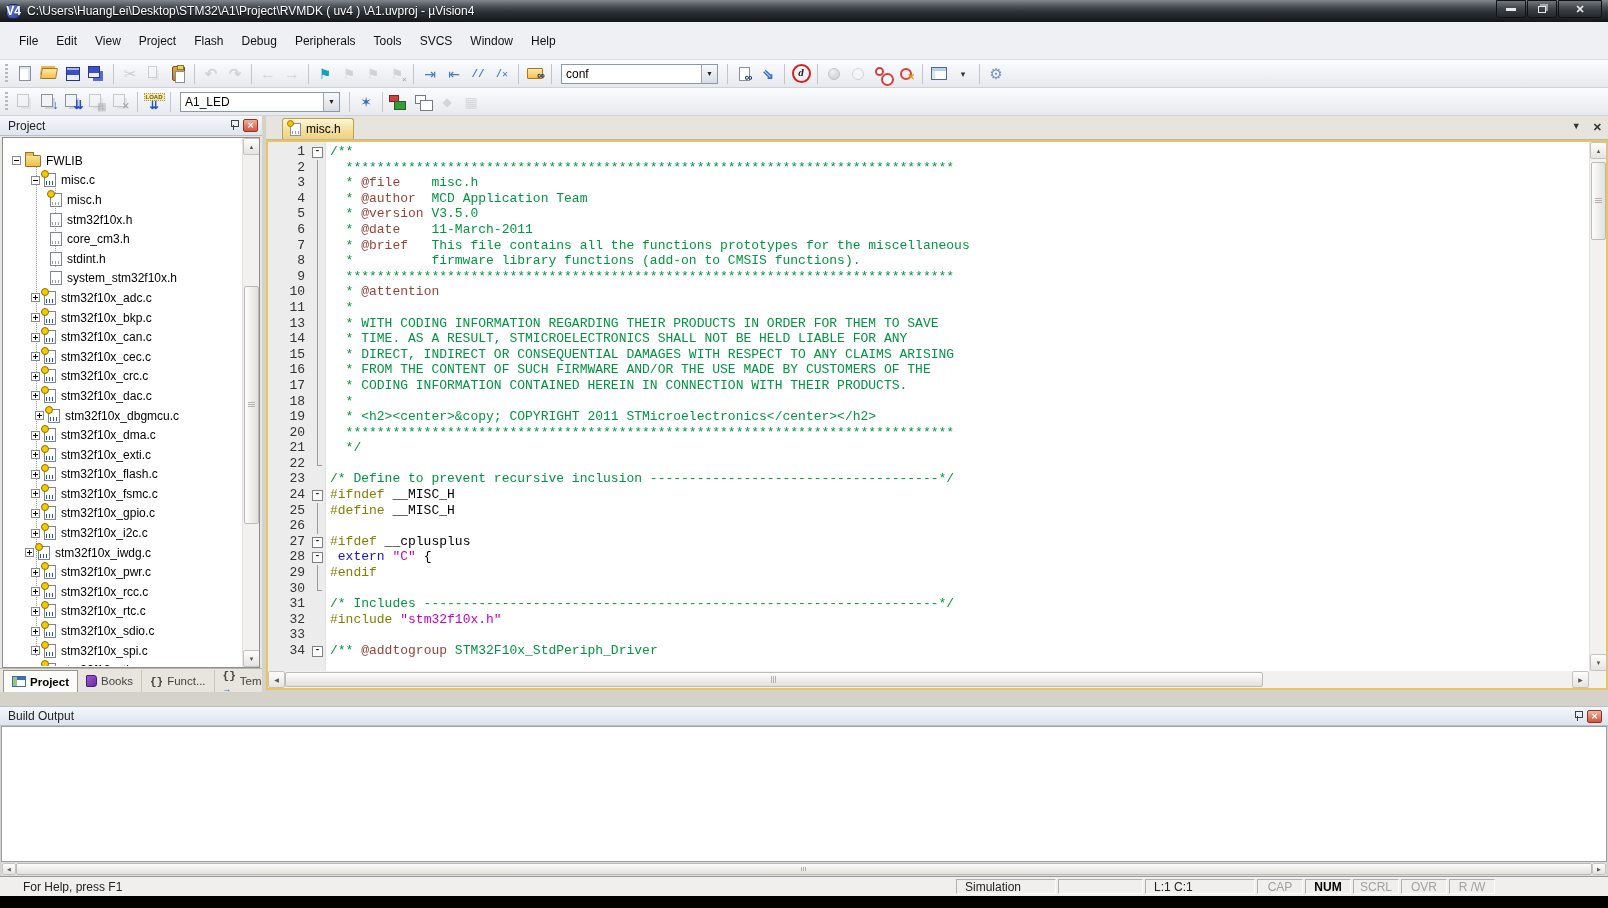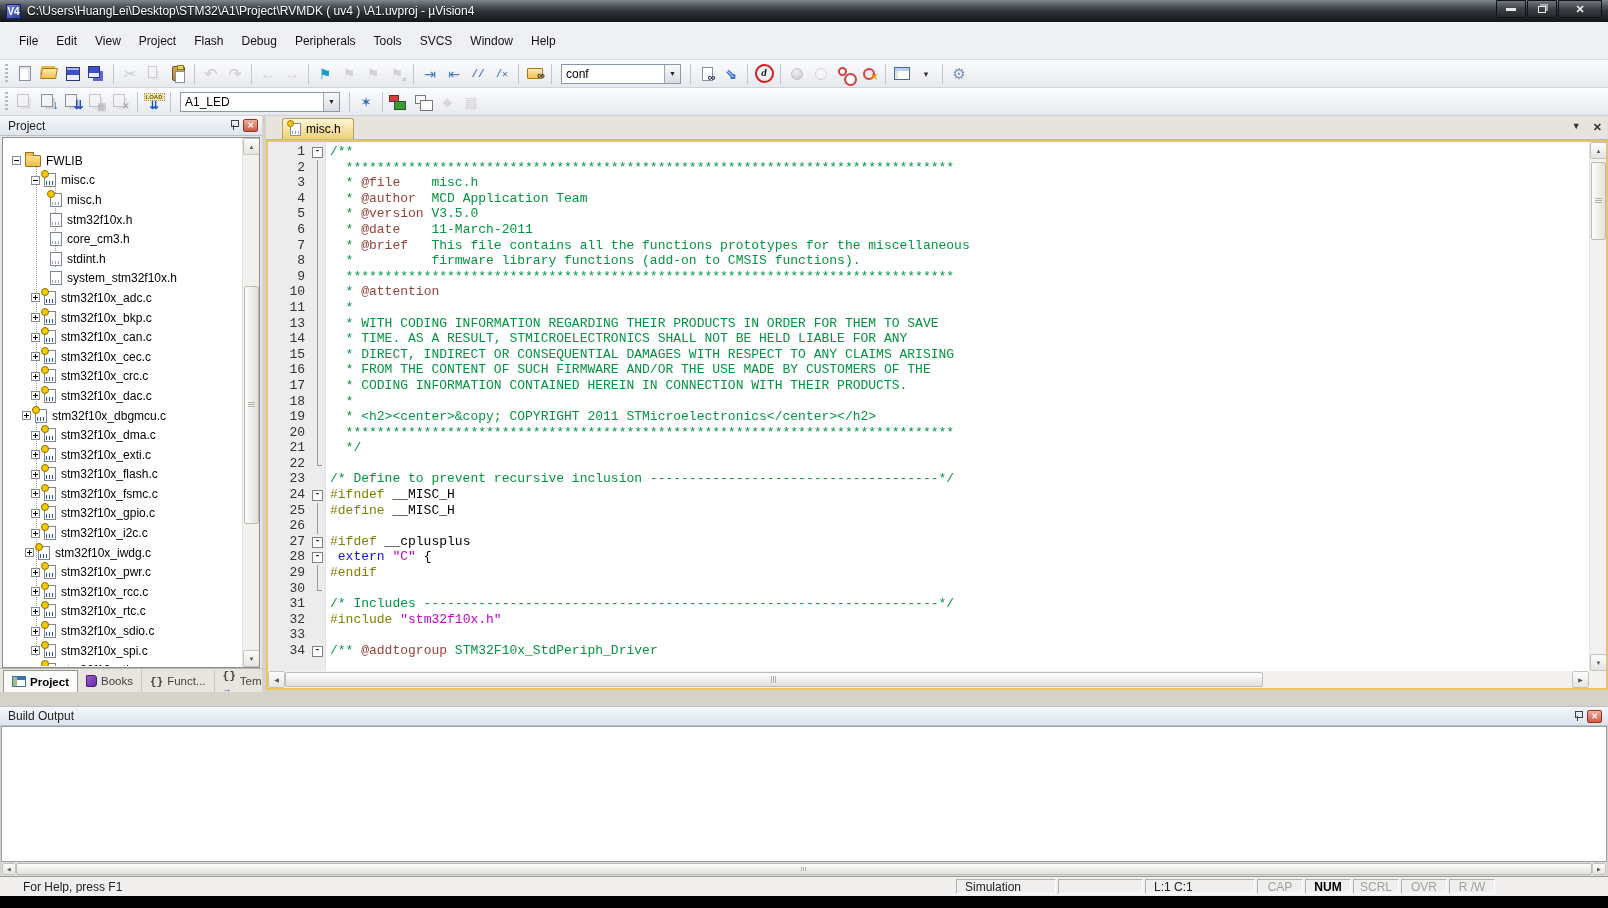--- a/index.html
+++ b/index.html
@@ -3,21 +3,21 @@
 <meta charset="utf-8">
 <style>
   * { margin:0; padding:0; box-sizing:border-box; }
   body { background:#000; font-family:"Liberation Sans", sans-serif; width:1608px; height:908px; overflow:hidden; }
   .win { width:1608px; height:896px; background:#eef0f3; display:flex; flex-direction:column; }
 
   
   .titlebar { height:22px; flex:none; background:linear-gradient(#80878e,#4a5056 30%,#2c3136 55%,#141619);
     display:flex; align-items:center; color:#fff; font-size:12px; padding:0 6px; gap:6px; }
   .appicon { width:15px; height:15px; flex:none; background:linear-gradient(135deg,#7a86dd,#2a3a9a);
-    border:1px solid #16246a; border-radius:0; color:#fff; font-weight:bold; font-size:10px;
+    border:1px solid #16246a; border-radius:6px; color:#fff; font-weight:bold; font-size:12px;
     display:flex; align-items:center; justify-content:center; }
   .titletext { white-space:nowrap; overflow:hidden; text-shadow:0 1px 1px #000; }
   .winbtns { margin-left:auto; display:flex; gap:1px; margin-top:-4px; }
   .wbtn { width:30px; height:18px; background:linear-gradient(#70767c,#3c4147 50%,#24282c);
     border:1px solid #101214; border-radius:0 0 3px 3px; display:flex; align-items:center; justify-content:center; color:#e9e9e9; }
   .wbtn.close { width:44px; }
   .g-min { width:10px; height:3px; background:#e9e9e9; }
   .g-rest { width:8px; height:7px; border:1px solid #e9e9e9; box-shadow:2px -2px 0 0 rgba(233,233,233,.55); }
   .g-x { font-size:11px; font-weight:bold; line-height:10px; }
 
@@ -308,21 +308,21 @@
         <span class="tbi tbi-comment"></span>
       </span>
       <span class="tbtn">
         <span class="tbi tbi-uncomment"></span>
       </span>
       <span class="tbsep"></span>
       <span class="tbtn">
         <span class="tbi tbi-find-in-files"></span>
       </span>
       <span class="tbsep"></span>
-      <span class="combo" style="width:120px">
+      <span class="combo" style="width:157px">
         <input value="conf" style="">
         <span class="drop">▼</span>
       </span>
       <span class="tbsep"></span>
       <span class="tbtn">
         <span class="tbi tbi-find-next"></span>
       </span>
       <span class="tbtn">
         <span class="tbi tbi-incremental-find"></span>
       </span>
@@ -467,21 +467,21 @@
             <div class="trow" style="padding-left:27px">
               <span class="exp plus"></span>
               <span class="fi csrc key"></span>
               <span>stm32f10x_crc.c</span>
             </div>
             <div class="trow" style="padding-left:27px">
               <span class="exp plus"></span>
               <span class="fi csrc key"></span>
               <span>stm32f10x_dac.c</span>
             </div>
-            <div class="trow" style="padding-left:18px">
+            <div class="trow" style="padding-left:31px">
               <span class="exp plus"></span>
               <span class="fi csrc key"></span>
               <span>stm32f10x_dbgmcu.c</span>
             </div>
             <div class="trow" style="padding-left:27px">
               <span class="exp plus"></span>
               <span class="fi csrc key"></span>
               <span>stm32f10x_dma.c</span>
             </div>
             <div class="trow" style="padding-left:27px">

